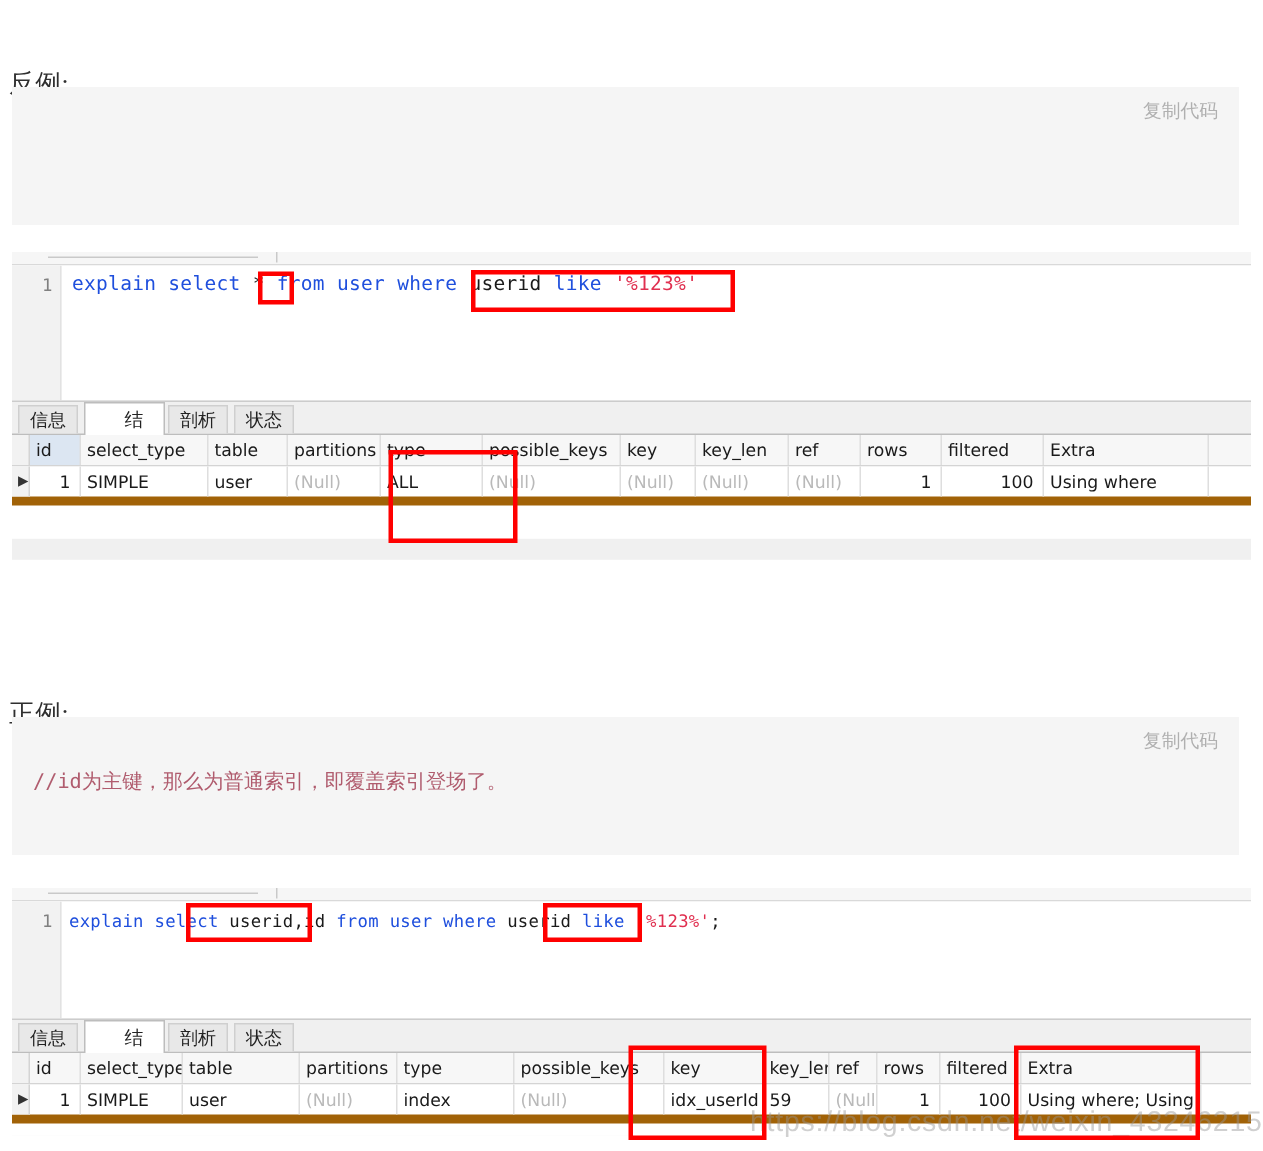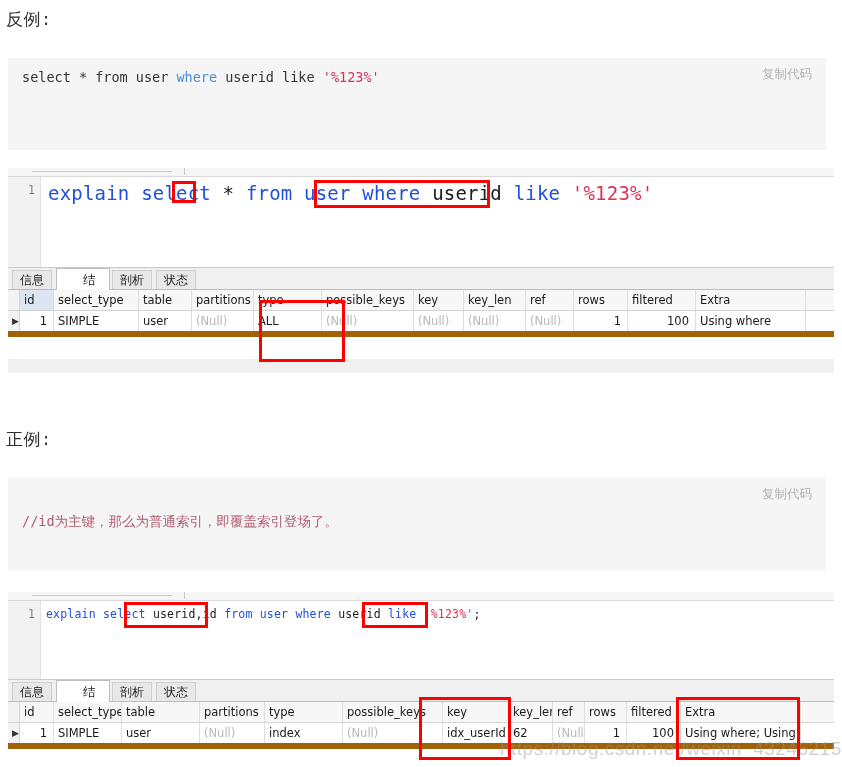--- a/index.html
+++ b/index.html
@@ -14,23 +14,24 @@
     font-family: "Liberation Sans", sans-serif;
     color: #000;
     overflow: hidden;
   }
 
   
   .section-heading {
     position: absolute;
     left: 6px;
     font-size: 17px;
-    font-family: Liberation Mono, monospace;
+    font-family: Liberation Serif, serif;
     color: #2f2f2f;
     letter-spacing: 0.5px;
+    margin-top: 36px;
   }
   #heading-bad  { top: 8px; }
   #heading-good { top: 428px; }
 
   
   .code-block {
     position: absolute;
     left: 8px;
     width: 818px;
     background: #f5f5f5;
@@ -118,21 +119,21 @@
     top: 6px;
     font-family: "DejaVu Sans Mono", monospace;
     font-size: 11.5px;
     color: #808080;
   }
   .sql-line {
     position: absolute;
     left: 40px;
     top: 5px;
     font-family: "DejaVu Sans Mono", monospace;
-    font-size: 19px;
+    font-size: 13px;
     white-space: pre;
     letter-spacing: 0.2px;
   }
   #sql-line-good { font-size: 11.5px; top: 6px; left: 38px; }
   .sql-kw    { color: #1f4fdd; }
   .sql-ident { color: #1a1a1a; }
   .sql-str   { color: #e03050; }
 
   
   .result-panel {
@@ -245,21 +246,20 @@
   }
   #watermark-main { left: 500px; top: 738px; }
 </style>
 </head>
 <body>
 
 <div class="section-heading" id="heading-bad">反例:</div>
 
 <div class="code-block" id="code-block-bad">
   <div class="copy-code">复制代码</div>
-  <div class="code-line"><span class="tok-plain">select * from user </span><span class="tok-kw">where</span><span class="tok-plain"> userid like </span><span class="tok-str">'%123%'</span></div>
 </div>
 
 <div class="sql-panel" id="sql-panel-bad">
 
   <div class="editor-toolbar"></div>
 
   <div class="editor-area" id="editor-area-bad">
     <div class="gutter">
       <span class="line-number">1</span>
     </div>
@@ -362,21 +362,21 @@
 
       <div class="grid-row data">
         <span class="grid-cell rowmark" style="width:12px;">▶</span>
         <span class="grid-cell num" style="width:34px;">1</span>
         <span class="grid-cell" style="width:68px;">SIMPLE</span>
         <span class="grid-cell" style="width:78px;">user</span>
         <span class="grid-cell null" style="width:65px;">(Null)</span>
         <span class="grid-cell" style="width:78px;">index</span>
         <span class="grid-cell null" style="width:100px;">(Null)</span>
         <span class="grid-cell" style="width:66px;">idx_userId</span>
-        <span class="grid-cell" style="width:44px;">62</span>
+        <span class="grid-cell" style="width:44px;">59</span>
         <span class="grid-cell null" style="width:32px;">(Null)</span>
         <span class="grid-cell num" style="width:42px;">1</span>
         <span class="grid-cell num" style="width:54px;">100</span>
         <span class="grid-cell" style="width:120px;">Using where; Using index</span>
       </div>
 
       <div class="grid-filler" style="height:8px;"></div>
     </div>
   </div>
 </div>

